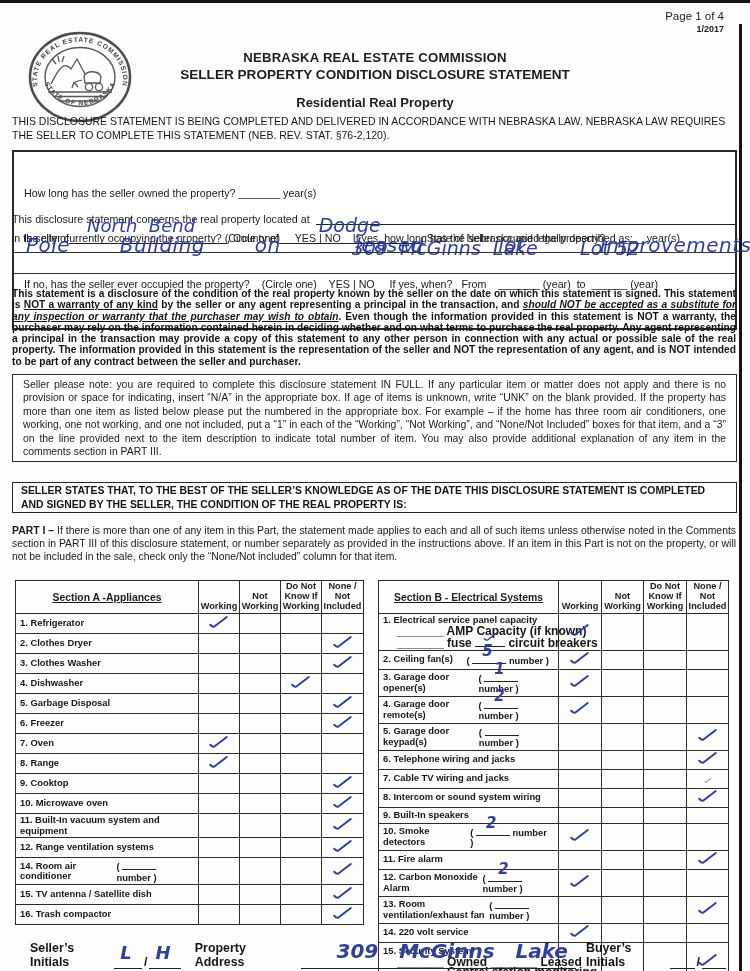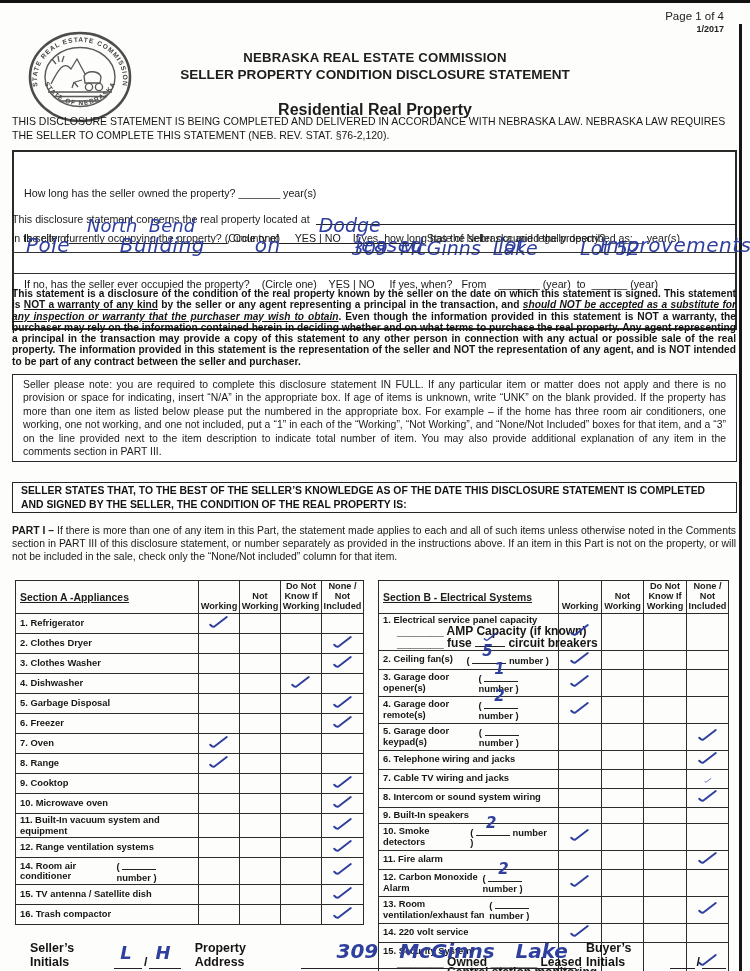--- a/index.html
+++ b/index.html
@@ -10,21 +10,21 @@
   .scan-top{top:0;left:0;right:0;height:3px;background:#131313;}
   .scan-right{top:24px;bottom:0;right:8px;width:3px;background:#141414;}
   
   .page-head{top:10px;right:26px;text-align:right;line-height:13px;}
   .page-head .pl{font-size:11.5px;color:#222;}
   .page-head .rev{font-size:9px;font-weight:bold;color:#222;}
   
   .titles{top:50px;left:0;right:0;text-align:center;}
   .titles .t1{font-size:13.2px;font-weight:bold;letter-spacing:.2px;}
   .titles .t2{font-size:13.6px;font-weight:bold;margin-top:2px;}
-  .titles .t3{font-size:16px;font-weight:bold;margin-top:19px;}
+  .titles .t3{font-size:13px;font-weight:bold;margin-top:13px;}
   
   .intro{top:114px;left:12px;right:16px;font-size:10.5px;line-height:14px;color:#161616;}
   
   .qbox{top:150px;left:12px;right:13px;border:2px solid #2a2a2a;background:#fff;
         padding:3px 10px 20px 10px;font-size:10.7px;line-height:15.3px;color:#191919;white-space:pre-wrap;}
   
   .loc1{top:206px;left:12px;right:13px;display:flex;align-items:flex-end;font-size:10.7px;}
   .loc2{top:227px;left:12px;right:13px;display:flex;align-items:flex-end;font-size:10.7px;}
   .blank{display:inline-block;border-bottom:1.6px solid #222;position:relative;text-align:center;}
   .hw{font-family:"DejaVu Sans",sans-serif;font-style:italic;color:#2e3f9e;white-space:pre;}
@@ -50,21 +50,21 @@
   .statesbox{top:482px;left:12px;right:13px;border:1.8px solid #262626;background:#fff;
              padding:1px 8px;font-size:10.4px;line-height:13.5px;font-weight:bold;color:#141414;}
   
   .part1{top:524px;left:12px;right:14px;font-size:10.4px;line-height:13px;text-align:justify;color:#191919;}
   .part1 .lead{font-weight:bold;}
   
   table{border-collapse:collapse;table-layout:fixed;}
   .tblA{top:580px;left:15px;width:348px;}
   .tblB{top:580px;left:378px;width:350px;}
   td,th{border:1.5px solid #2b2b2b;padding:0;}
-  th.sec{font-size:10.4px;font-weight:bold;text-align:left;padding:2px 4px;vertical-align:middle;}
+  th.sec{font-size:10.4px;font-weight:bold;text-align:center;padding:2px 4px;vertical-align:middle;}
   th.sec span{text-decoration:underline;}
   th.colh{font-size:9.2px;font-weight:bold;text-align:center;vertical-align:bottom;
           white-space:pre-line;line-height:10px;padding-bottom:2px;border-radius:15px;}
   td.lbl{font-size:9.4px;font-weight:bold;padding:1px 3px 1px 4px;vertical-align:middle;color:#161616;}
   td.chk{text-align:center;vertical-align:middle;}
   .lblflex{display:flex;justify-content:space-between;align-items:center;padding-right:6px;}
   .subline{font-weight:bold;font-size:12px;line-height:10.5px;padding-left:14px;white-space:pre;}
   .mainline{line-height:10.5px;}
   .nblank{display:inline-block;border-bottom:1.4px solid #222;width:34px;height:10px;position:relative;text-align:center;}
   .nblank .hwn{font-family:"DejaVu Sans",sans-serif;font-style:italic;color:#2e3f9e;

